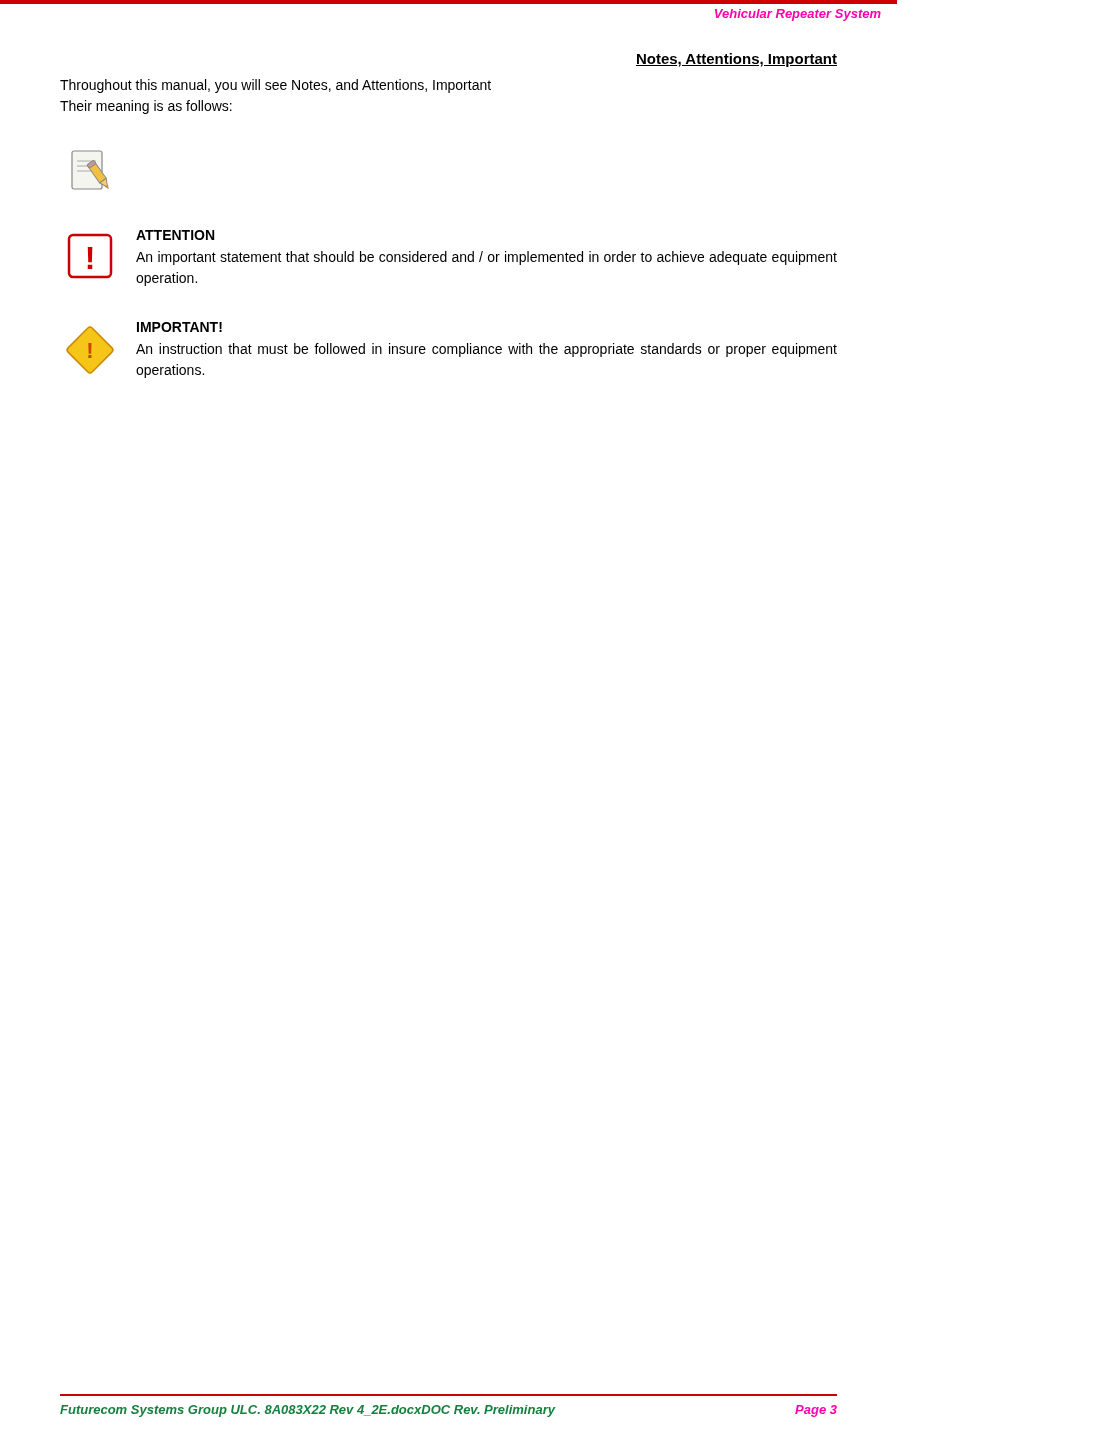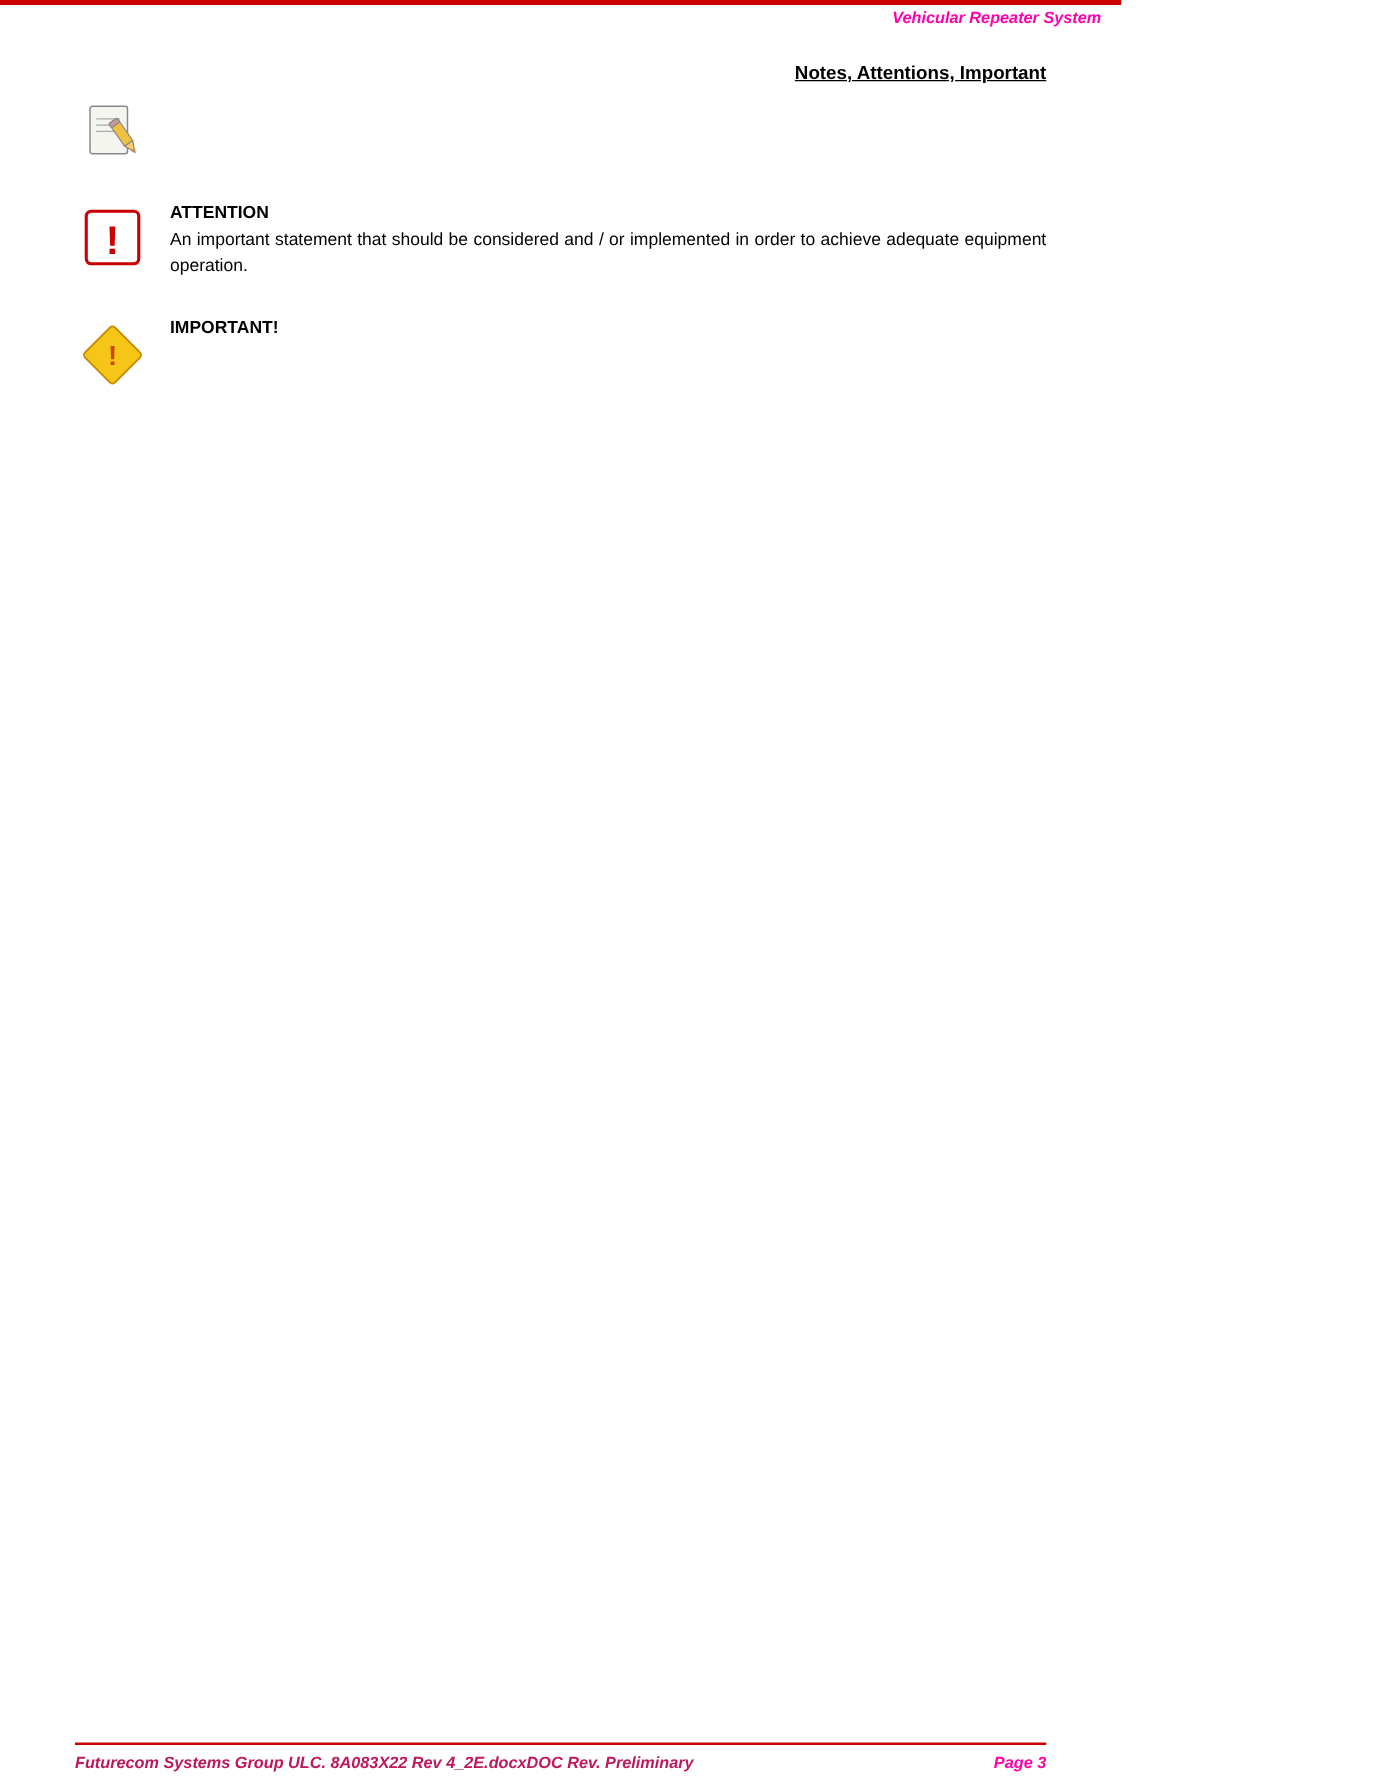--- a/index.html
+++ b/index.html
@@ -121,21 +121,21 @@
       border-top: 2px solid #cc0000;
       padding-top: 6px;
       display: flex;
       justify-content: space-between;
       align-items: center;
     }
 
     .footer-left {
       font-style: italic;
       font-weight: bold;
-      color: #be185d;
+      color: #15803d;
       font-size: 13px;
     }
 
     .footer-right {
       font-style: italic;
       font-weight: bold;
       color: #ff00aa;
       font-size: 13px;
     }
 
@@ -152,20 +152,24 @@
   <div class="top-line"></div>
 
   <div class="header">
     <span class="header-title">Vehicular Repeater System</span>
   </div>
 
   <div class="content">
 
     <div class="section-heading">Notes, Attentions, Important</div>
 
+    <div class="intro-text">
+      <div>Throughout this manual, you will see Notes, and Attentions, Important</div>
+      <div>Their meaning is as follows:</div>
+    </div>
 
     <div class="notice-block">
       <div class="notice-icon">
 
         <svg width="52" height="52" viewBox="0 0 52 52">
 
           <rect x="8" y="6" width="30" height="38" rx="2" fill="#f5f5f0" stroke="#888" stroke-width="1.2"></rect>
 
           <line x1="13" y1="16" x2="32" y2="16" stroke="#aaa" stroke-width="1"></line>
           <line x1="13" y1="21" x2="32" y2="21" stroke="#aaa" stroke-width="1"></line>
@@ -202,20 +206,21 @@
 
         <svg width="54" height="54" viewBox="0 0 54 54">
 
           <rect x="10" y="10" width="34" height="34" rx="3" transform="rotate(45, 27, 27)" fill="#f5c518" stroke="#cc8800" stroke-width="1.5"></rect>
 
           <text x="27" y="35" text-anchor="middle" font-size="22" font-weight="bold" fill="#cc4400" font-family="Arial">!</text>
         </svg>
       </div>
       <div class="notice-content">
         <div class="notice-title">IMPORTANT!</div>
+        <div class="notice-text">An instruction that must be followed in insure compliance with the appropriate standards or proper equipment operations.</div>
       </div>
     </div>
 
   </div>
 
   <div class="footer">
     <span class="footer-left">Futurecom Systems Group ULC. 8A083X22 Rev 4_2E.docxDOC Rev. Preliminary</span>
     <span class="footer-right">Page 3</span>
   </div>
 

